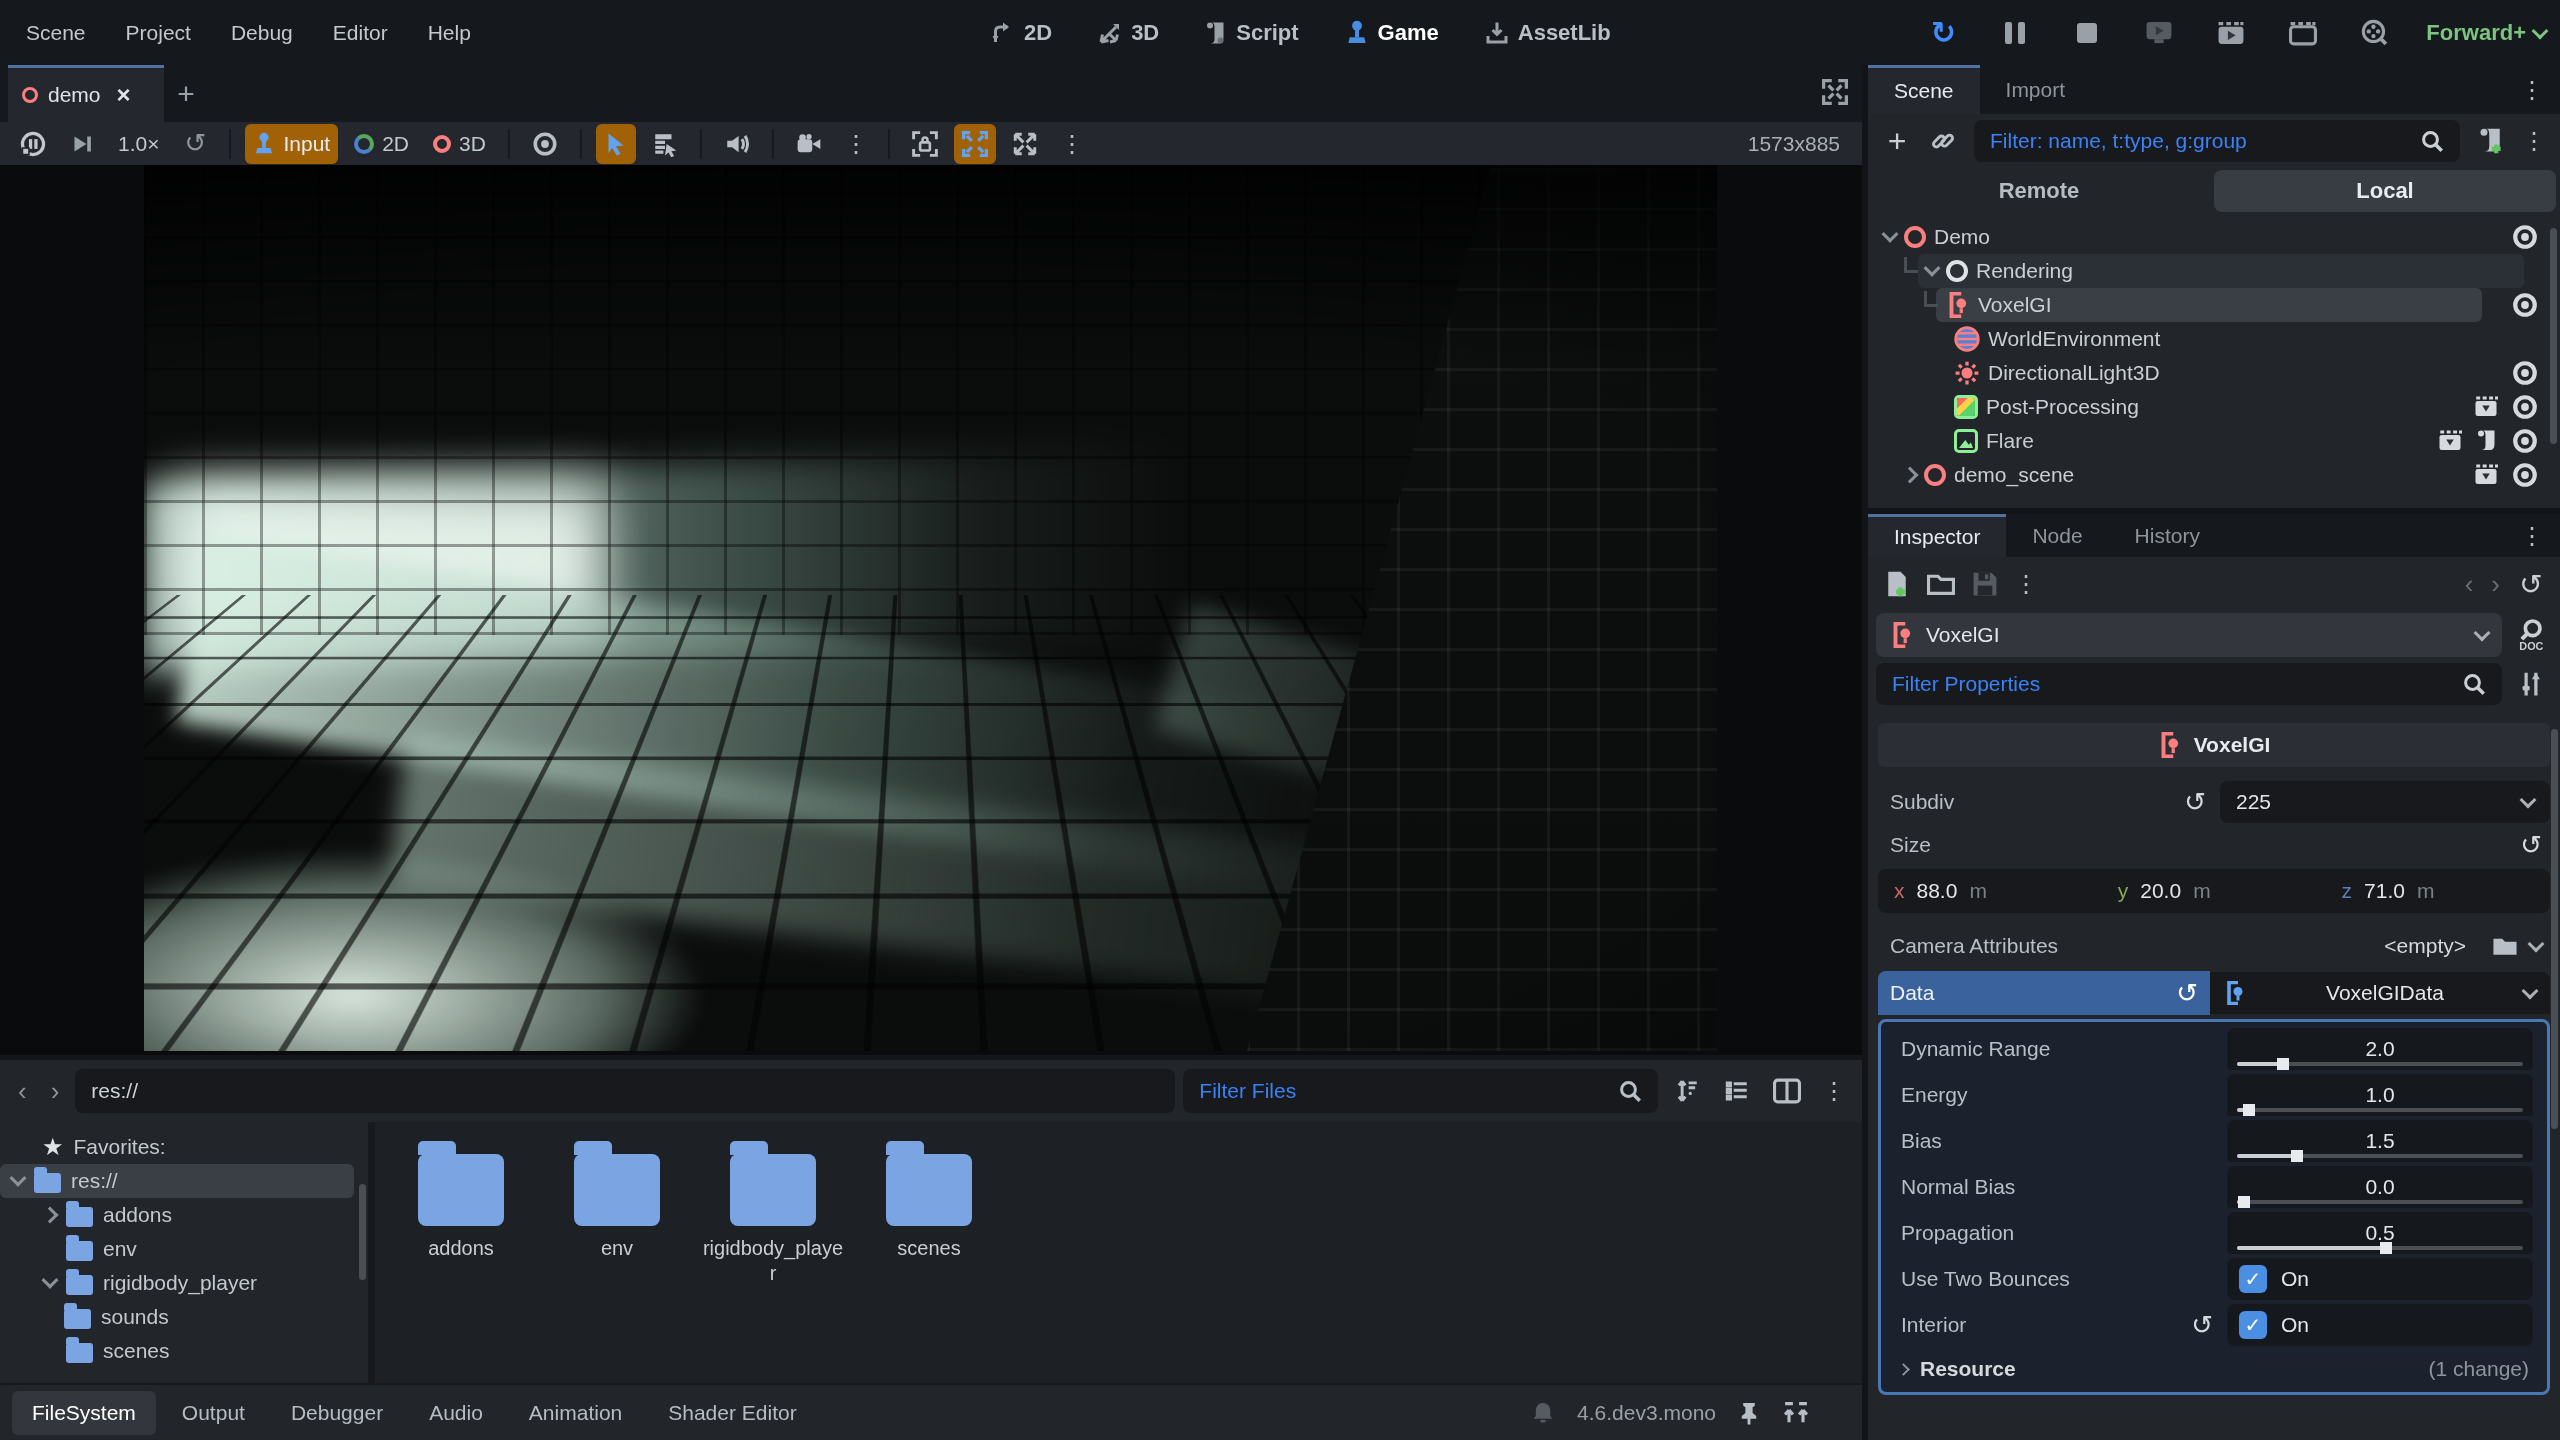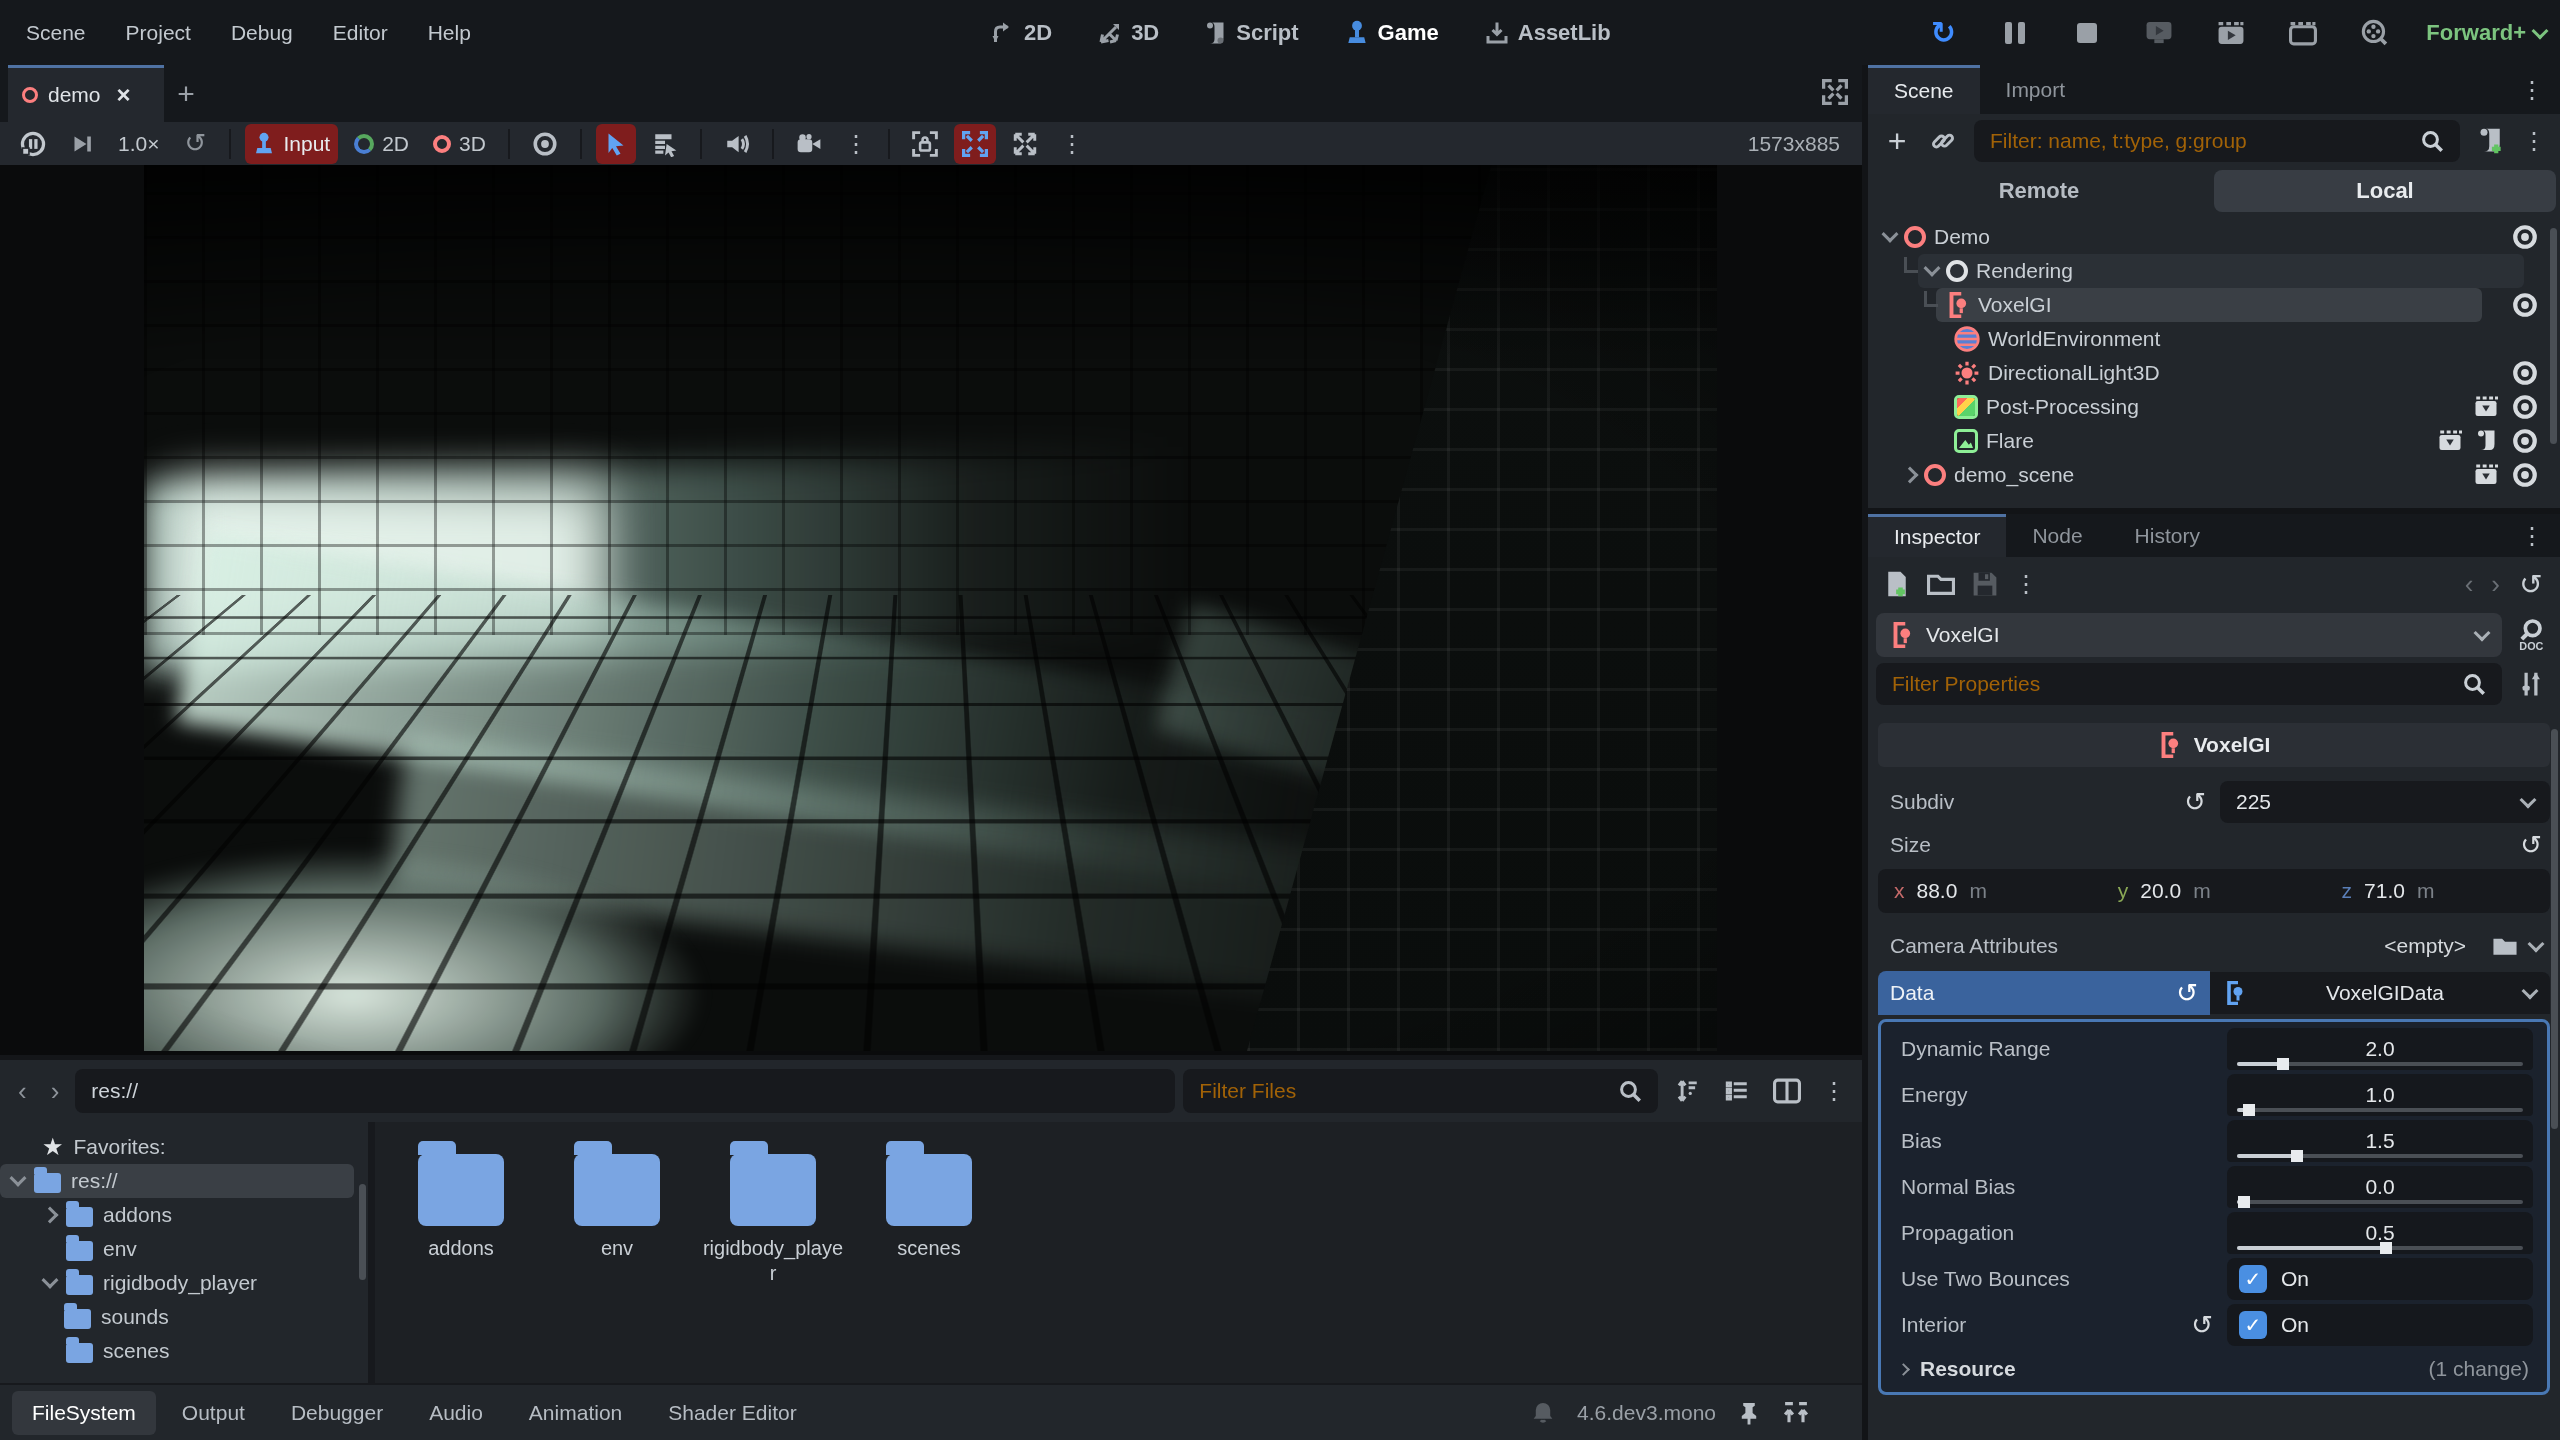--- a/index.html
+++ b/index.html
@@ -24,21 +24,21 @@
   #tabstrip { height:57px; background:#15181c; display:flex; align-items:flex-start; position:relative; }
   .scene-tab { margin-left:8px; width:156px; height:57px; background:#24282e; border-top:3px solid #4f72a3;
     display:flex; align-items:center; gap:10px; padding:0 14px; font-size:21px; color:#dfe3e7; }
   .tab-plus { width:44px; height:57px; display:flex; align-items:center; justify-content:center; color:#9aa0a7; font-size:30px; }
   .expand-corner { position:absolute; right:14px; top:14px; }
 
   #vp-toolbar { height:43px; background:#24282e; display:flex; align-items:center; padding:0 12px; gap:8px; }
   .tb-sep { width:2px; height:30px; background:#17191d; margin:0 6px; }
   .tb-btn { height:40px; min-width:40px; border-radius:6px; display:flex; align-items:center; justify-content:center;
     color:#c2c8ce; gap:8px; padding:0 8px; font-size:21px; }
-  .tb-btn.raised { background:#7f1d1d; }
+  .tb-btn.raised { background:#a16207; }
   .dots { color:#b9bfc6; font-size:24px; letter-spacing:0; padding:0 6px; }
 
   #viewport { flex:0 0 890px; background:#0a0b0c; position:relative; overflow:hidden; }
   #render { position:absolute; left:144px; top:0; width:1573px; height:886px; background:#0b0d0c; overflow:hidden; }
   .glow-core { position:absolute; left:30px; top:320px; width:430px; height:150px; background:rgba(236,248,241,.92); filter:blur(26px); }
   .glow-mid  { position:absolute; left:0; top:300px; width:1040px; height:190px;
     background:linear-gradient(90deg, rgba(205,233,222,.8), rgba(150,192,178,.38) 55%, rgba(120,150,140,.12) 80%, transparent);
     filter:blur(16px); transform:skewY(-2deg); }
   .streak-b { position:absolute; left:40px; top:460px; width:1180px; height:190px; transform:rotate(9deg);
     background:linear-gradient(90deg, rgba(214,238,226,.85), rgba(130,168,154,.4) 55%, rgba(90,115,106,.15) 80%, transparent); filter:blur(10px); }
@@ -65,21 +65,21 @@
       linear-gradient(180deg, #0c0f0e, #0a0d0c); }
   .vignette { position:absolute; inset:0;
     background:radial-gradient(120% 95% at 42% 58%, transparent 50%, rgba(0,0,0,.5) 82%, rgba(0,0,0,.82) 100%),
                linear-gradient(180deg, rgba(0,0,0,.75), transparent 22%); }
 
   
   #bottom-panel { flex:1; background:#22262b; border-top:5px solid #141619; display:flex; flex-direction:column; }
   #fs-bar { height:62px; display:flex; align-items:center; padding:0 10px; gap:8px; }
   .nav-arrow { color:#8d939a; font-size:26px; padding:0 8px; }
   .field { background:#17191d; border-radius:8px; height:44px; display:flex; align-items:center; padding:0 16px; font-size:21px; }
-  .placeholder { color:#a16207; }
+  .placeholder { color:#3b82f6; }
   #fs-body { flex:1; display:flex; position:relative; }
   #fs-tree { width:368px; position:relative; padding-top:8px; }
   .fsrow { height:34px; display:flex; align-items:center; gap:10px; font-size:21px; color:#c3c9cf; padding-right:8px; }
   .fsrow.selected { background:#3a3f45; border-radius:6px; margin-right:14px; }
   .tree-chev { width:12px; height:12px; border-right:3px solid #8b9198; border-bottom:3px solid #8b9198; flex:none; }
   .chev-down { transform:rotate(45deg) translate(-2px,-2px); }
   .chev-right { transform:rotate(-45deg); }
   .folder { width:27px; height:20px; background:#7aa5e2; border-radius:3px; position:relative; flex:none; margin-top:4px; }
   .folder:before { content:""; position:absolute; top:-6px; left:0; width:13px; height:7px; background:#7aa5e2; border-radius:3px 3px 0 0; }
   #fs-vsplit { width:7px; background:#17191d; }

